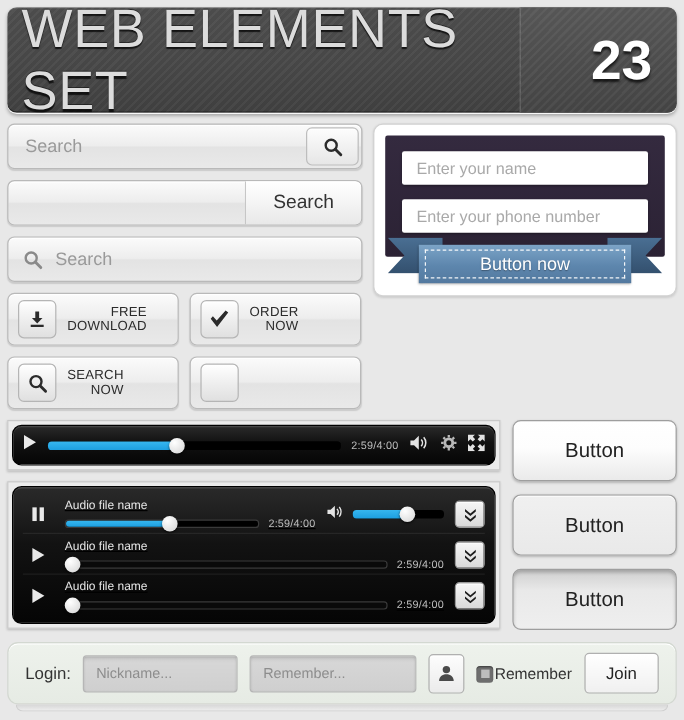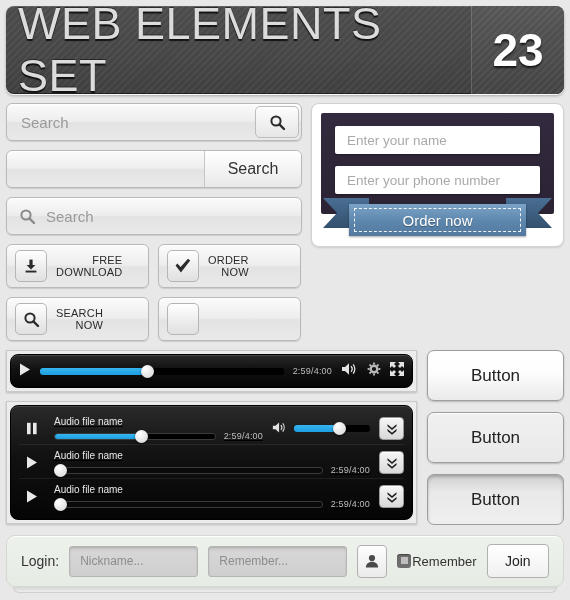--- a/index.html
+++ b/index.html
@@ -25,20 +25,21 @@
   .header-title{
     font-size:45px;font-weight:normal;letter-spacing:.5px;color:#dcdcdc;
     text-shadow:0 2px 1px rgba(0,0,0,.75), 0 -1px 0 rgba(0,0,0,.45);
   }
   .header .num-wrap{
     width:92px;display:flex;align-items:center;justify-content:center;
     border-left:1px solid rgba(255,255,255,.16);
     background:
       repeating-linear-gradient(135deg, rgba(255,255,255,.05) 0 2px, rgba(0,0,0,0) 2px 5px),
       linear-gradient(180deg,#565656 0%,#4b4b4b 60%,#434343 100%);
+    padding-left: 38px;
   }
   .header-num{font-size:46px;font-weight:bold;color:#fff;text-shadow:0 2px 2px rgba(0,0,0,.7);}
 
   
   .bevel{
     border:1px solid #b9b9b9;border-radius:6px;
     background:linear-gradient(180deg,#fbfbfb 0%,#ededed 48%,#e3e3e3 52%,#e9e9e9 100%);
     box-shadow:inset 0 1px 0 #fff, 0 1px 1px rgba(0,0,0,.13);
   }
 
@@ -185,21 +186,21 @@
     display:flex;align-items:center;padding-left:10px;font-size:12px;color:#8d8d8d;
     box-shadow:inset 0 1px 2px rgba(0,0,0,.14);
   }
   .lfield.nick{width:124px;}
   .lfield.pass{width:134px;}
   .userbtn{
     width:30px;height:31px;border:1px solid #b0b0b0;border-radius:4px;
     background:linear-gradient(180deg,#fdfdfd,#ebebeb);
     display:flex;align-items:center;justify-content:center;box-shadow:inset 0 1px 0 #fff;
   }
-  .remember{display:flex;align-items:flex-start;gap:1px;}
+  .remember{display:flex;align-items:flex-end;gap:1px;}
   .cbox{
     width:14px;height:14px;border-radius:3px;background:#6e6e6e;
     display:flex;align-items:center;justify-content:center;box-shadow:inset 0 1px 1px rgba(0,0,0,.4);
   }
   .cbox i{display:block;width:7px;height:7px;background:#bdbdbd;}
   .remember-lbl{font-size:13px;color:#333;}
   .joinbtn{
     margin-left:auto;width:64px;height:32px;border:1px solid #b0b0b0;border-radius:4px;
     background:linear-gradient(180deg,#ffffff,#f0f0f0);
     display:flex;align-items:center;justify-content:center;font-size:14px;color:#222;
@@ -303,21 +304,21 @@
       <div class="formcard">
         <div class="formdark">
           <div class="fi">Enter your name</div>
           <div class="fi">Enter your phone number</div>
         </div>
         <div class="ribbon">
           <div class="tail l"></div>
           <div class="tail r"></div>
           <div class="ribbon-btn">
             <div class="ribbon-inner"></div>
-            <div class="ribbon-label">Order now</div>
+            <div class="ribbon-label">Button now</div>
           </div>
         </div>
       </div>
     </div>
   </div>
 
   <div class="media-row">
     <div class="media-col">
 
       <div class="dark-shell">

